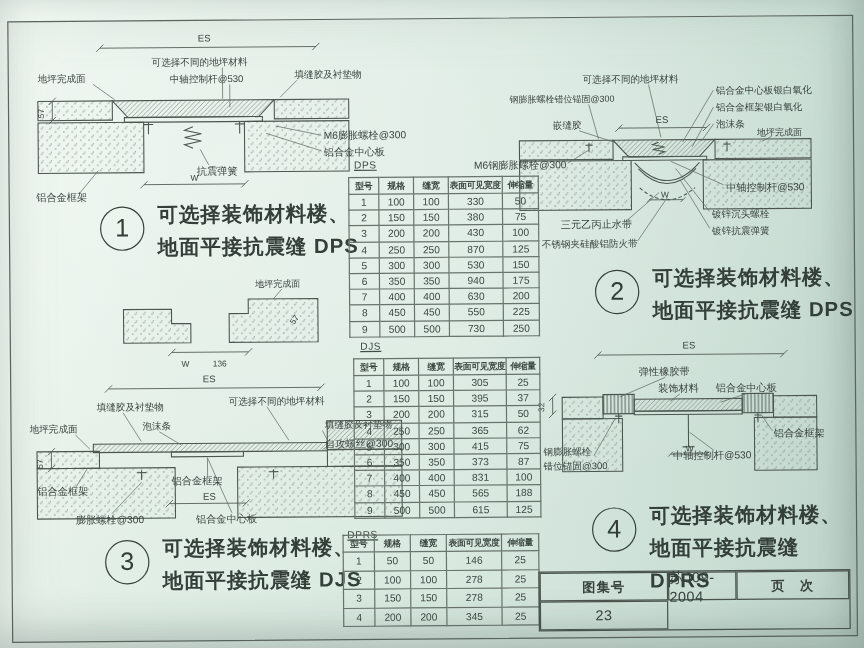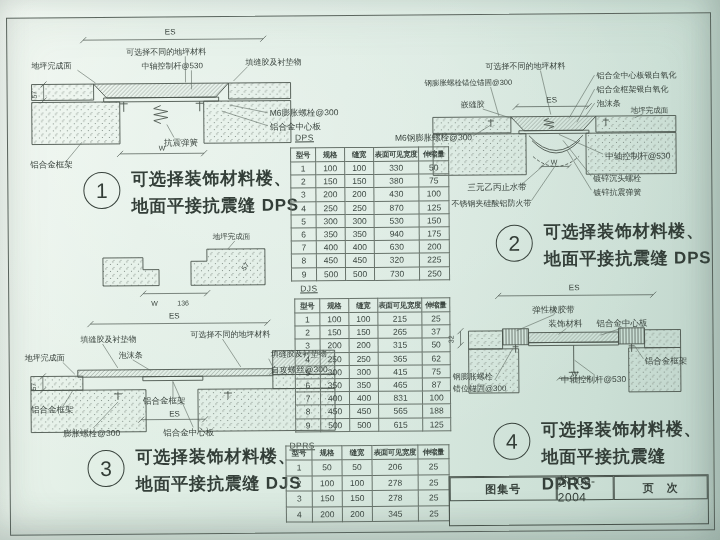--- a/index.html
+++ b/index.html
@@ -294,21 +294,21 @@
             <td>7</td>
             <td>400</td>
             <td>400</td>
             <td>630</td>
             <td>200</td>
           </tr>
           <tr>
             <td>8</td>
             <td>450</td>
             <td>450</td>
-            <td>320</td>
+            <td>550</td>
             <td>225</td>
           </tr>
           <tr>
             <td>9</td>
             <td>500</td>
             <td>500</td>
             <td>730</td>
             <td>250</td>
           </tr>
         </tbody>
@@ -330,28 +330,28 @@
             <th>缝宽</th>
             <th>表面可见宽度</th>
             <th>伸缩量</th>
           </tr>
         </thead>
     <tbody>
           <tr>
             <td>1</td>
             <td>100</td>
             <td>100</td>
-            <td>215</td>
+            <td>305</td>
             <td>25</td>
           </tr>
           <tr>
             <td>2</td>
             <td>150</td>
             <td>150</td>
-            <td>265</td>
+            <td>395</td>
             <td>37</td>
           </tr>
           <tr>
             <td>3</td>
             <td>200</td>
             <td>200</td>
             <td>315</td>
             <td>50</td>
           </tr>
           <tr>
@@ -365,21 +365,21 @@
             <td>5</td>
             <td>300</td>
             <td>300</td>
             <td>415</td>
             <td>75</td>
           </tr>
           <tr>
             <td>6</td>
             <td>350</td>
             <td>350</td>
-            <td>465</td>
+            <td>373</td>
             <td>87</td>
           </tr>
           <tr>
             <td>7</td>
             <td>400</td>
             <td>400</td>
             <td>831</td>
             <td>100</td>
           </tr>
           <tr>
@@ -415,21 +415,21 @@
             <th>缝宽</th>
             <th>表面可见宽度</th>
             <th>伸缩量</th>
           </tr>
         </thead>
     <tbody>
           <tr>
             <td>1</td>
             <td>50</td>
             <td>50</td>
-            <td>206</td>
+            <td>146</td>
             <td>25</td>
           </tr>
           <tr>
             <td>2</td>
             <td>100</td>
             <td>100</td>
             <td>278</td>
             <td>25</td>
           </tr>
           <tr>
@@ -446,16 +446,17 @@
             <td>345</td>
             <td>25</td>
           </tr>
         </tbody>
   </table>
 
   <div class="tb" style="left:447px;top:477px;width:258px">
     <div class="cell lab">图集号</div>
     <div class="cell val">苏J09-2004</div>
     <div class="cell lab">页　次</div>
+    <div class="cell val">23</div>
   </div>
 
 </div>
 </div>
 
 </body></html>

